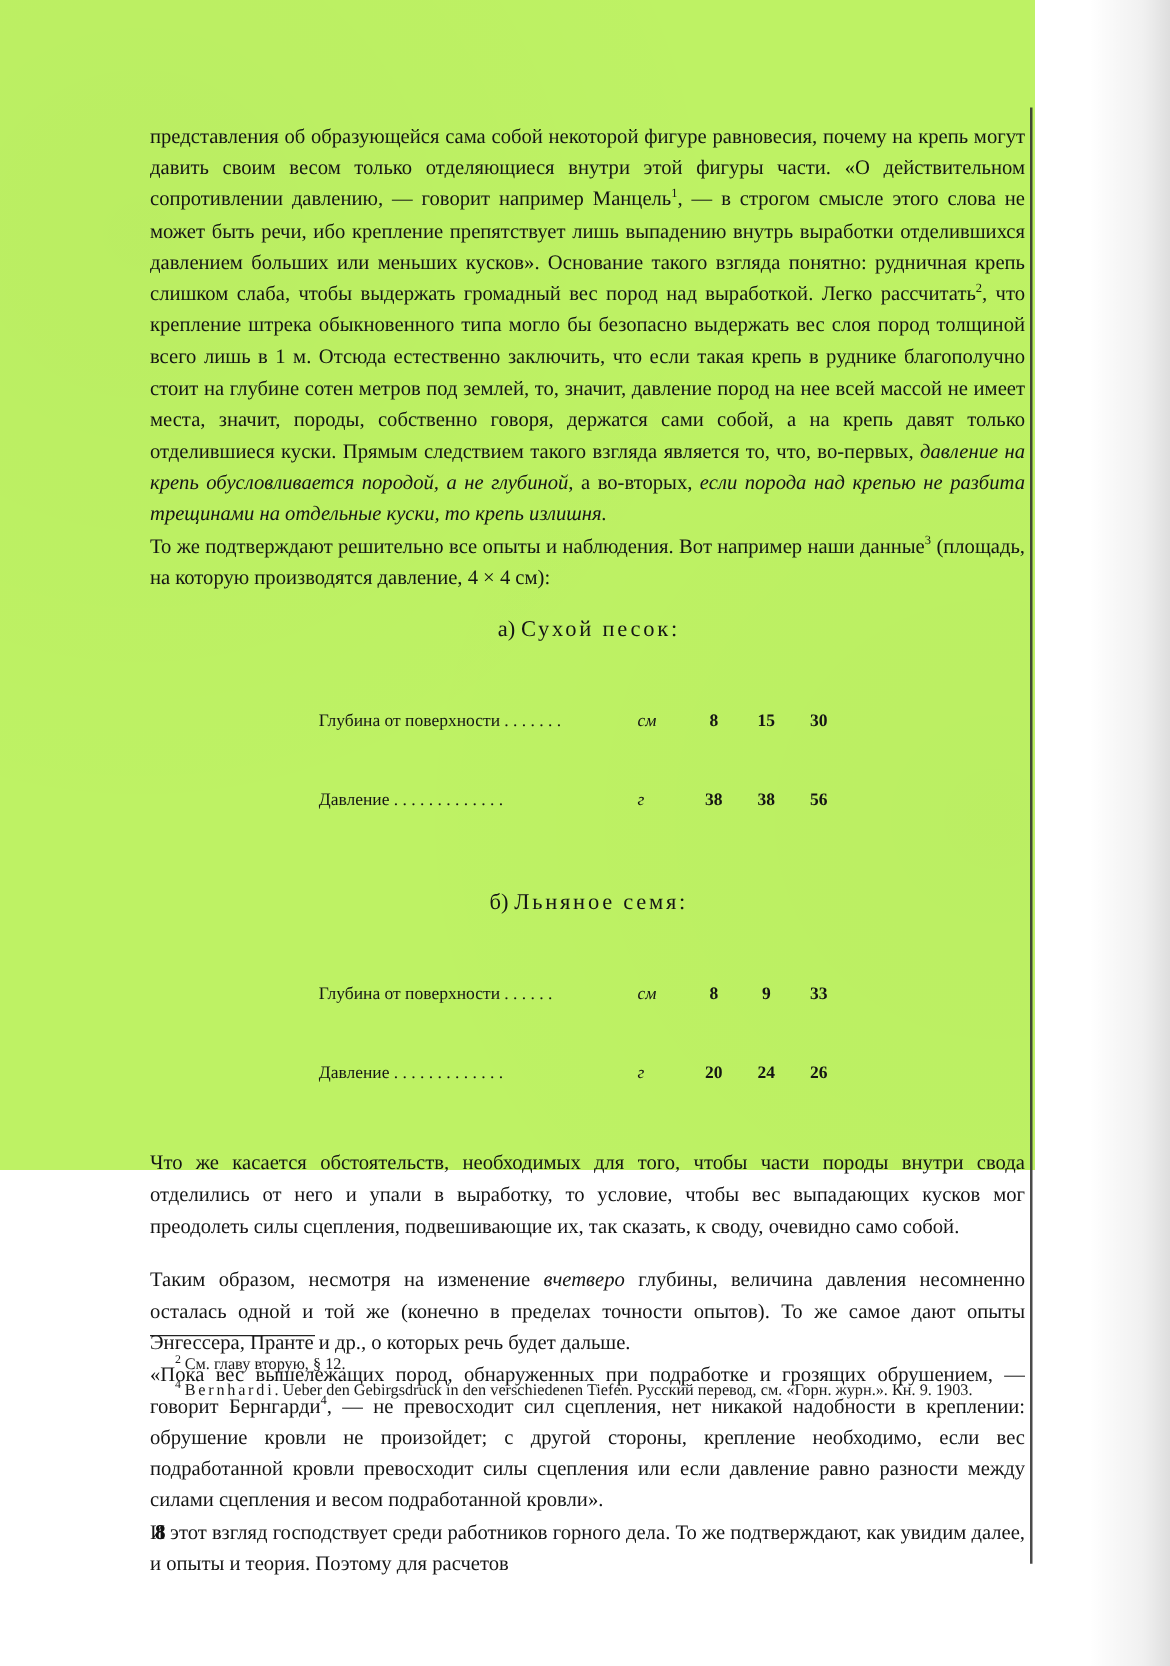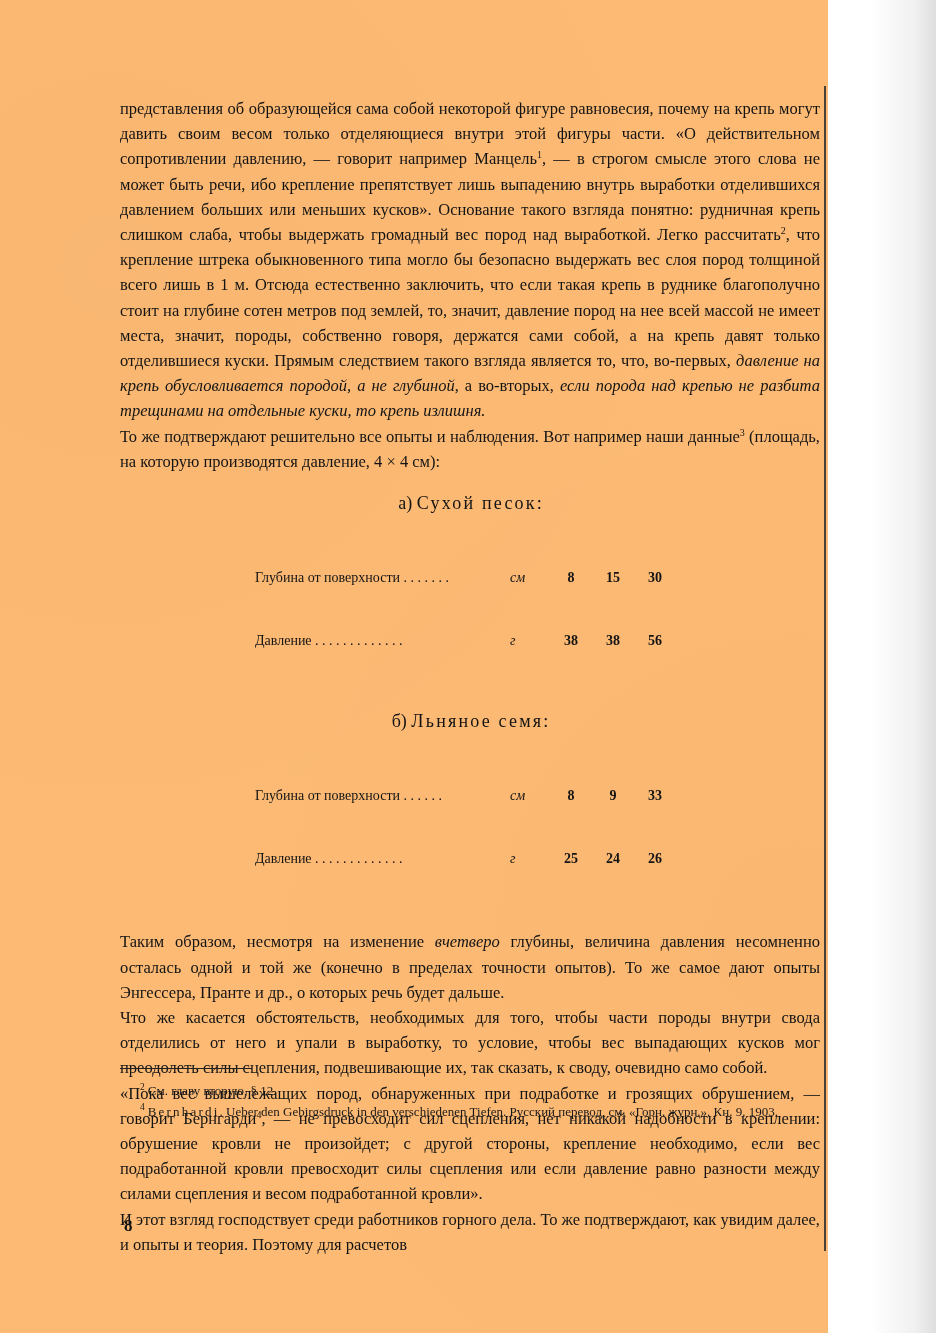--- a/index.html
+++ b/index.html
@@ -12,22 +12,22 @@
     height: 1333px;
     position: relative;
     font-family: "Liberation Serif", serif;
     color: #1a1a1a;
     overflow: hidden;
   }
   .page {
     position: absolute;
     left: 0; top: 0;
     width: 936px;
-    height: 1333px;
-    background: #fdba74;
+    height: 936px;
+    background: #bef264;
   }
   
   .page::before {
     content: "";
     position: absolute;
     inset: 0;
     background:
       radial-gradient(circle at 12% 20%, rgba(0,0,0,0.018), transparent 45%),
       radial-gradient(circle at 85% 70%, rgba(0,0,0,0.015), transparent 50%);
     pointer-events: none;
@@ -153,26 +153,26 @@
 
     <div class="table-block">
       <span class="tb-row"><span class="tb-label">Глубина от поверхности . . . . . . .</span><span class="tb-unit"><span class="it">см</span></span><span class="tb-val">8</span><span class="tb-val">15</span><span class="tb-val">30</span></span>
       <span class="tb-row"><span class="tb-label">Давление . . . . . . . . . . . . .</span><span class="tb-unit"><span class="it">г</span></span><span class="tb-val">38</span><span class="tb-val">38</span><span class="tb-val">56</span></span>
     </div>
 
     <div class="tbl-head gap-before">б) <span class="spaced">Льняное семя</span>:</div>
 
     <div class="table-block gap-after">
       <span class="tb-row"><span class="tb-label">Глубина от поверхности . . . . . .</span><span class="tb-unit"><span class="it">см</span></span><span class="tb-val">8</span><span class="tb-val">9</span><span class="tb-val">33</span></span>
-      <span class="tb-row"><span class="tb-label">Давление . . . . . . . . . . . . .</span><span class="tb-unit"><span class="it">г</span></span><span class="tb-val">25</span><span class="tb-val">24</span><span class="tb-val">26</span></span>
+      <span class="tb-row"><span class="tb-label">Давление . . . . . . . . . . . . .</span><span class="tb-unit"><span class="it">г</span></span><span class="tb-val">20</span><span class="tb-val">24</span><span class="tb-val">26</span></span>
     </div>
 
+    <p class="para-indent">Что же касается обстоятельств, необходимых для того, чтобы части породы внутри свода отделились от него и упали в выработку, то условие, чтобы вес выпадающих кусков мог преодолеть силы сцепления, подвешивающие их, так сказать, к своду, очевидно само собой.</p>
+
     <p class="para-indent" style="margin-top:18px">Таким образом, несмотря на изменение <span class="it">вчетверо</span> глубины, величина давления несомненно осталась одной и той же (конечно в пределах точности опытов). То же самое дают опыты Энгессера, Пранте и др., о которых речь будет дальше.</p>
-
-    <p class="para-indent">Что же касается обстоятельств, необходимых для того, чтобы части породы внутри свода отделились от него и упали в выработку, то условие, чтобы вес выпадающих кусков мог преодолеть силы сцепления, подвешивающие их, так сказать, к своду, очевидно само собой.</p>
 
     <p class="para-indent">«Пока вес вышележащих пород, обнаруженных при подработке и грозящих обрушением, — говорит Бернгарди<span class="sup">4</span>, — не превосходит сил сцепления, нет никакой надобности в креплении: обрушение кровли не произойдет; с другой стороны, крепление необходимо, если вес подработанной кровли превосходит силы сцепления или если давление равно разности между силами сцепления и весом подработанной кровли».</p>
 
     <p class="para-indent">И этот взгляд господствует среди работников горного дела. То же подтверждают, как увидим далее, и опыты и теория. Поэтому для расчетов</p>
 
   </div>
 
   <div class="footnote-rule"></div>
 
   <div class="footnotes">

